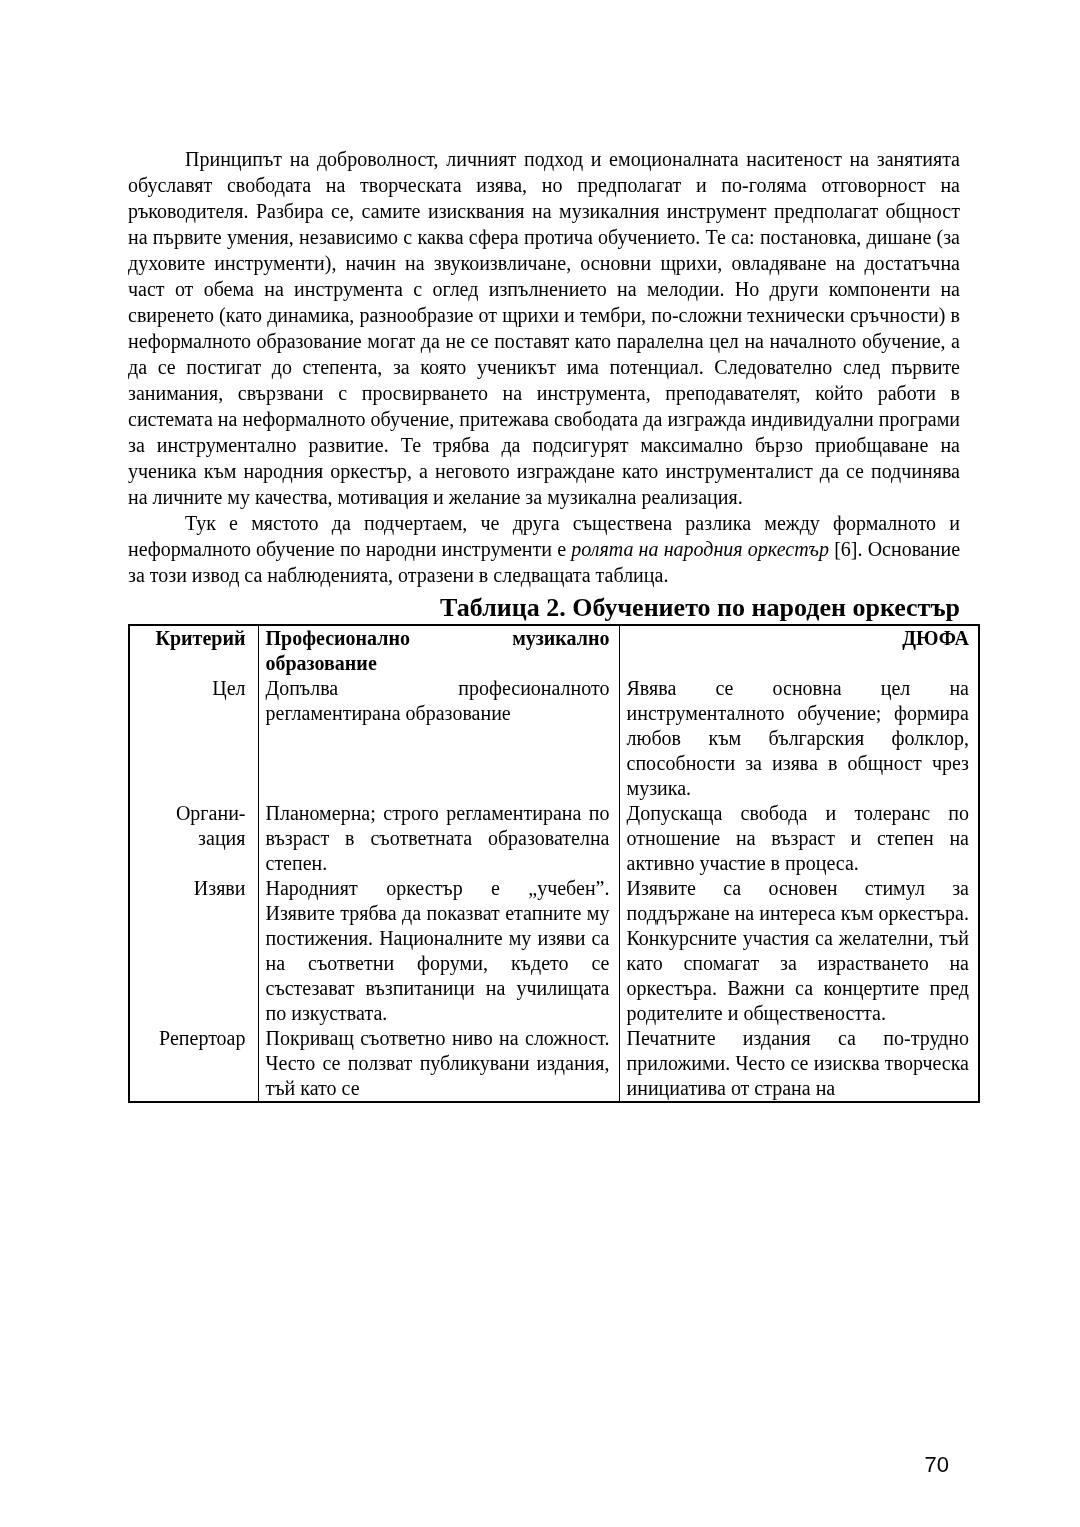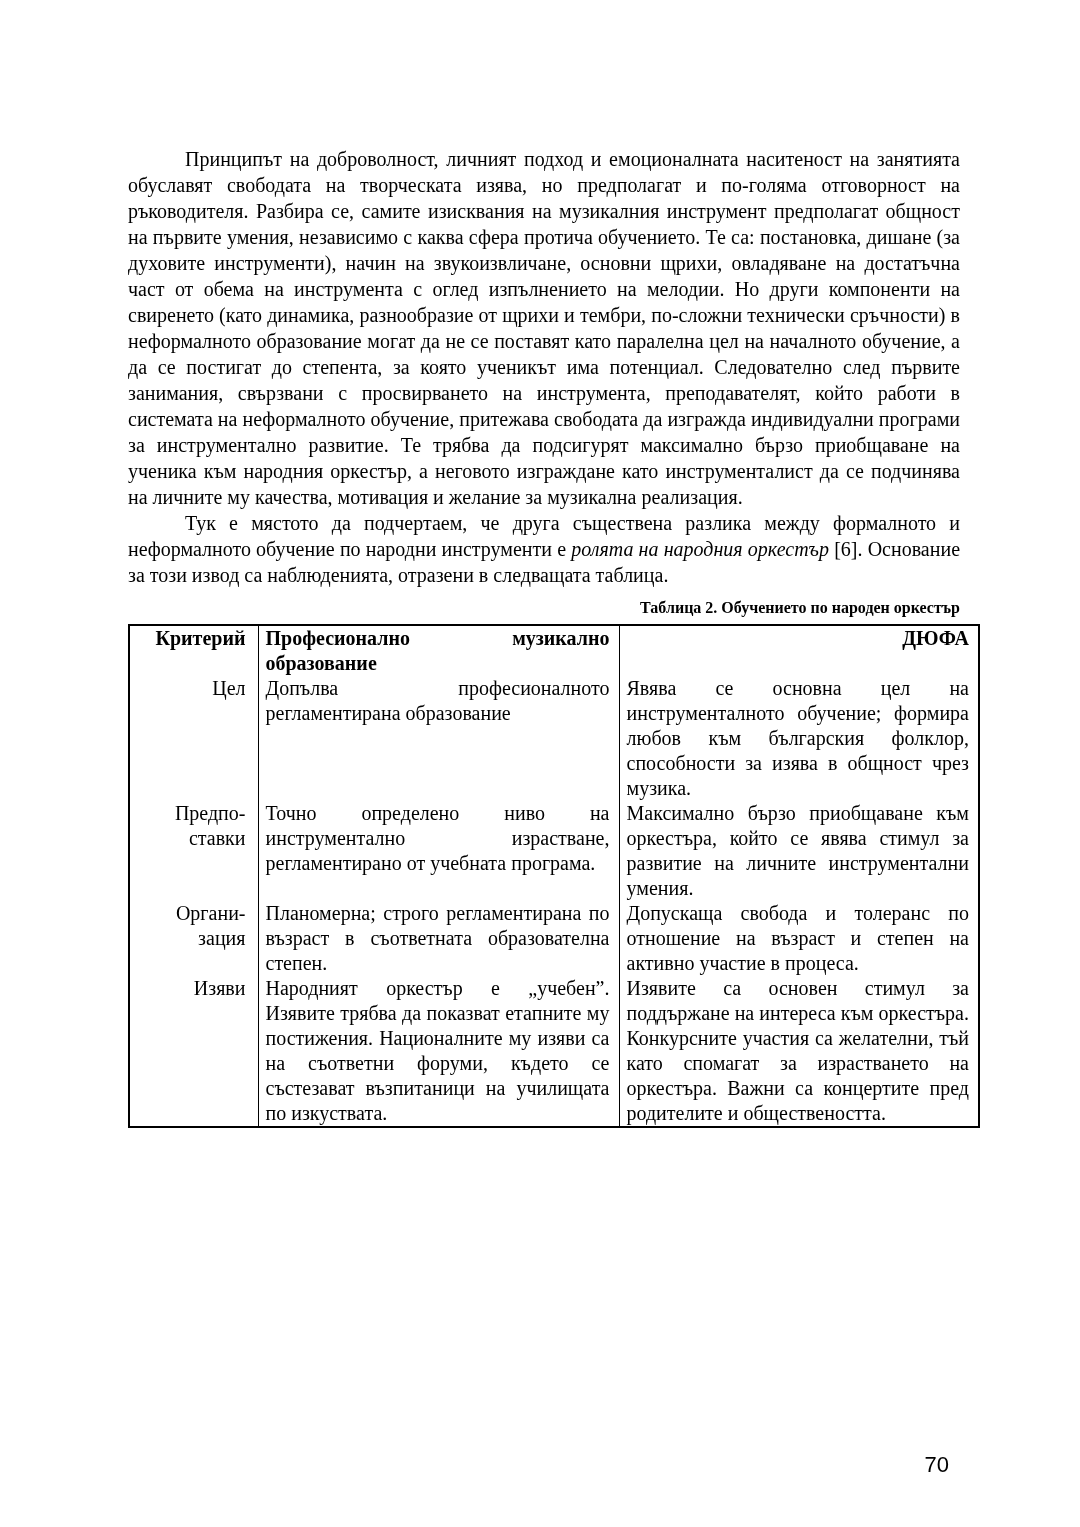--- a/index.html
+++ b/index.html
@@ -28,21 +28,21 @@
   }
   .para {
     margin: 0;
     font-size: 20px;
     line-height: 26px;
     text-align: justify;
     text-indent: 57px;
   }
   .table-caption {
     margin: 7px 0 3px 0;
-    font-size: 16px;
+    font-size: 26px;
     line-height: 26px;
     font-weight: bold;
     text-align: right;
     width: 832px;
   }
   table.cmp-table {
     border-collapse: collapse;
     table-layout: fixed;
     width: 850px;
     border: 2px solid #000;
@@ -110,33 +110,33 @@
           <th class="crit-col">Критерий</th>
           <th>Професионално музикално образование</th>
           <th class="dyufa-col">ДЮФА</th>
         </tr>
         <tr>
           <td class="crit-col">Цел</td>
           <td>Допълва професионалното регламентирана образование</td>
           <td>Явява се основна цел на инструменталното обучение; формира любов към българския фолклор, способности за изява в общност чрез музика.</td>
         </tr>
         <tr>
-          <td class="crit-col">Предпо-ставки</td>
-          <td>Точно определено ниво на инструментално израстване, регламентирано от учебната програма.</td>
-          <td>Максимално бързо приобщаване към оркестъра, който се явява стимул за развитие на личните инструментални умения.</td>
-        </tr>
-        <tr>
           <td class="crit-col">Органи-зация</td>
           <td>Планомерна; строго регламентирана по възраст в съответната образователна степен.</td>
           <td>Допускаща свобода и толеранс по отношение на възраст и степен на активно участие в процеса.</td>
         </tr>
         <tr>
           <td class="crit-col">Изяви</td>
           <td>Народният оркестър е „учебен”. Изявите трябва да показват етапните му постижения. Националните му изяви са на съответни форуми, където се състезават възпитаници на училищата по изкуствата.</td>
           <td>Изявите са основен стимул за поддържане на интереса към оркестъра. Конкурсните участия са желателни, тъй като спомагат за израстването на оркестъра. Важни са концертите пред родителите и обществеността.</td>
+        </tr>
+        <tr>
+          <td class="crit-col">Репертоар</td>
+          <td>Покриващ съответно ниво на сложност. Често се ползват публикувани издания, тъй като се</td>
+          <td>Печатните издания са по-трудно приложими. Често се изисква творческа инициатива от страна на</td>
         </tr>
       </tbody>
     </table>
 
   </div>
 
   <div class="page-number">70</div>
 </div>
 
 </body></html>

